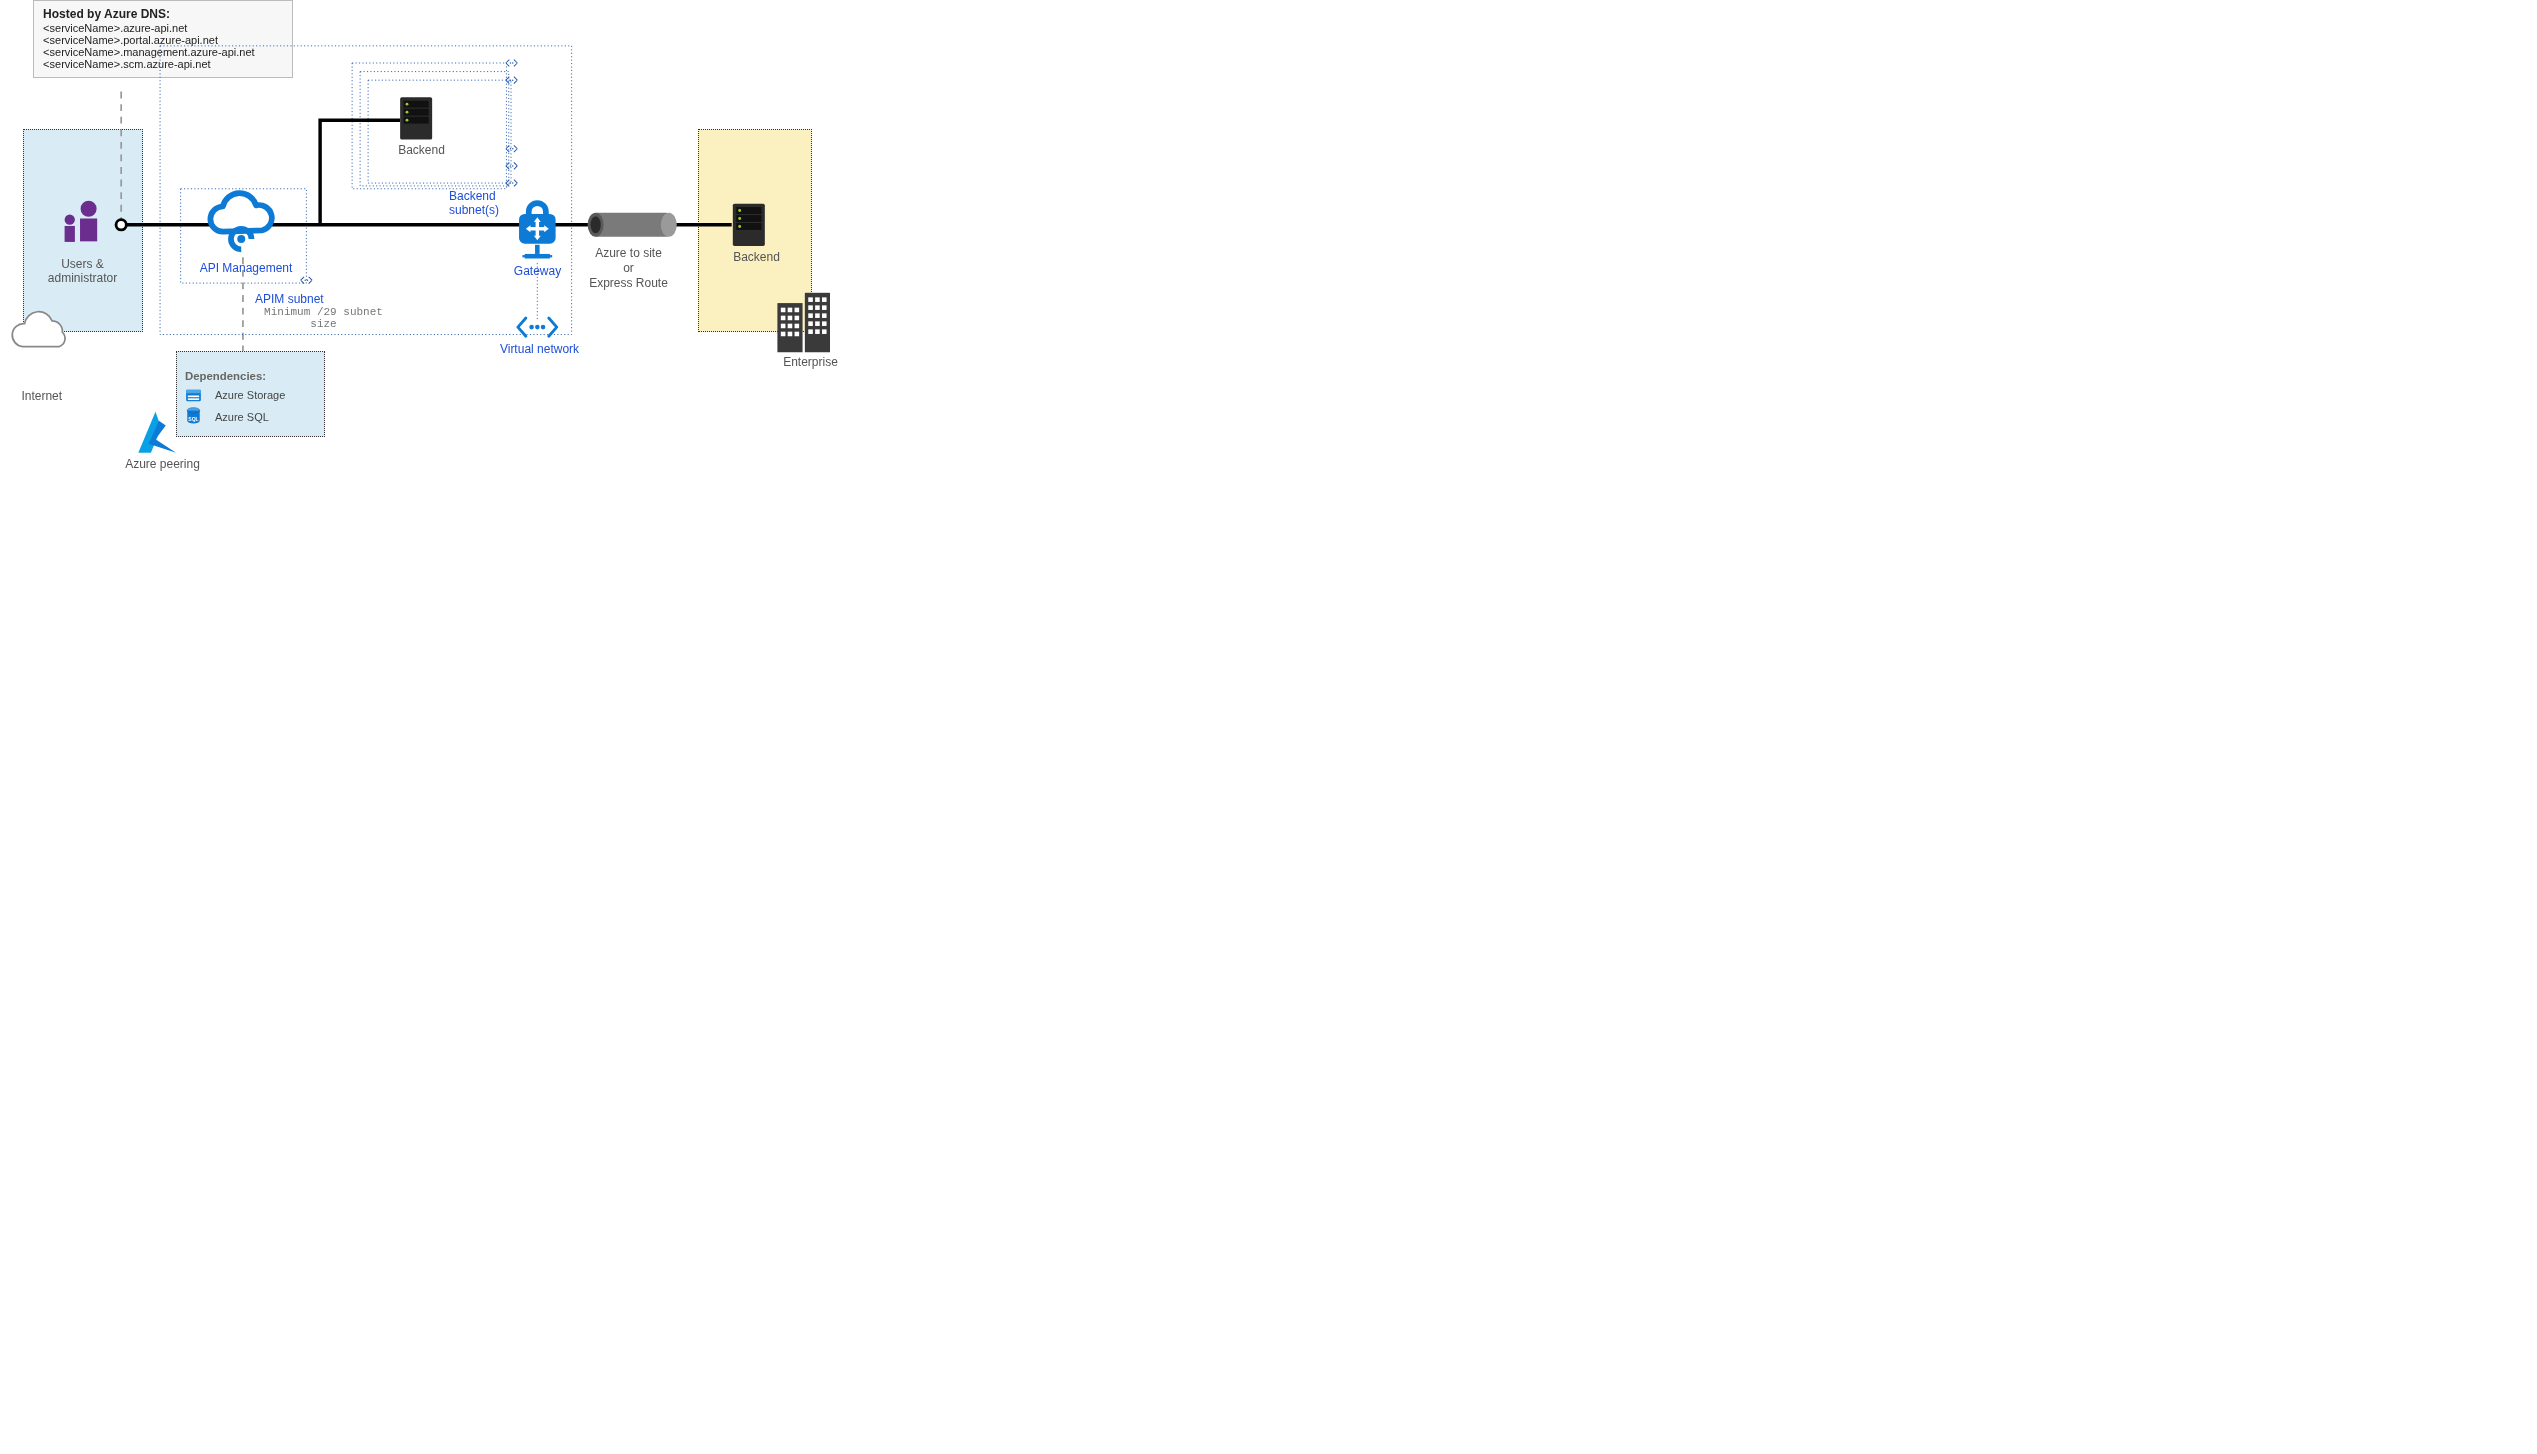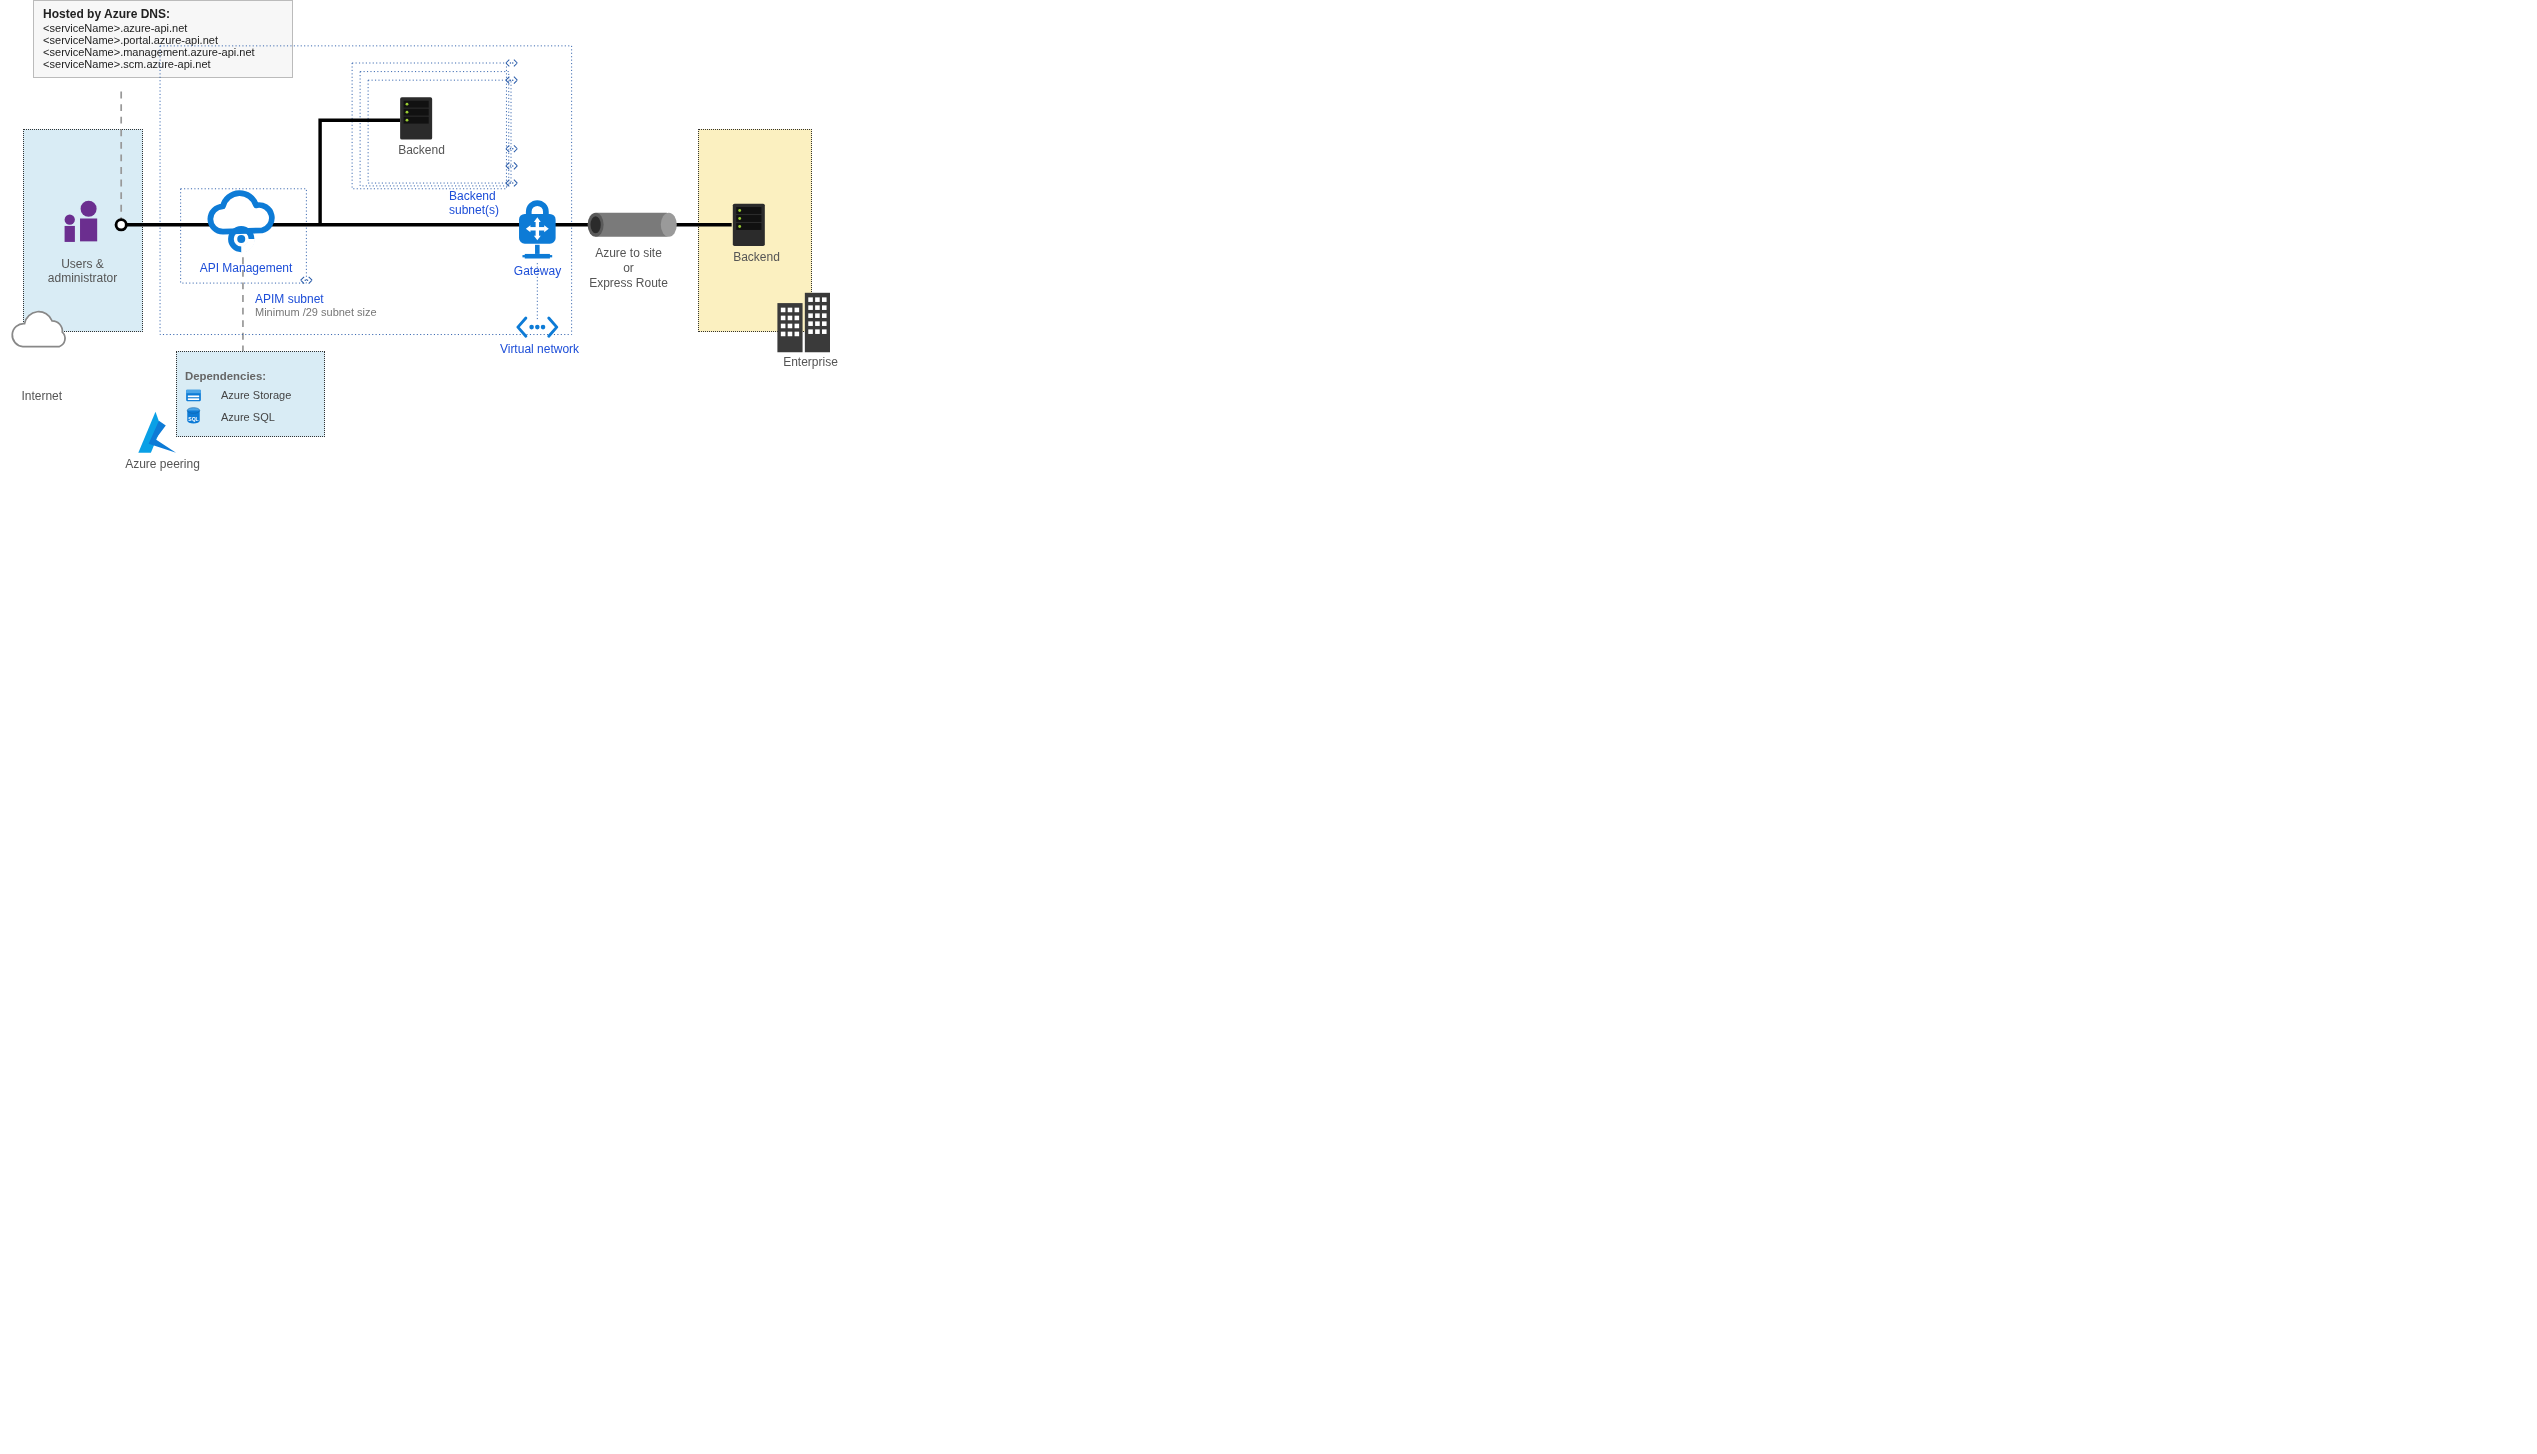--- a/index.html
+++ b/index.html
@@ -40,21 +40,21 @@
   .box-deps {
     position: absolute;
     left: 176px; top: 351px;
     width: 149px; height: 86px;
     background: #d9ecf5;
     border: 1.1px dotted #333;
     padding: 18px 8px;
     color: #555;
   }
   .box-deps .title { font-weight:700; font-size:11.4px; color:#666; margin-bottom:4.6px;}
-  .dep-row { display:flex; align-items:center; gap:19px; font-size:11px; color:#444; margin:3.4px 0;}
+  .dep-row { display:flex; align-items:center; gap:13px; font-size:11px; color:#444; margin:3.4px 0;}
   .label { position:absolute; font-size:12px; color:#555; text-align:center; }
   .label-blue { color:#1d4ed8; }
   .label-small { font-size:11px; color:#777; }
   svg.stage { position:absolute; left:0; top:0; width:846px; height:485px; pointer-events:none; }
   .solid-black { stroke:#000; stroke-width:6; fill:none; }
   .dash-gray { stroke:#999; stroke-width:3; stroke-dasharray:12 10; fill:none; }
   .dot-blue { stroke:#2a5caa; stroke-width:1.6; stroke-dasharray:2 4; fill:none; }
   .peer-glyph { stroke:#2a5caa; stroke-width:1.8; fill:none; }
 </style>
 </head>
@@ -252,21 +252,21 @@
   <g transform="translate(242,720)">
     <polygon points="30,0 0,72 22,72 40,28" fill="#0aa0e6"></polygon>
     <polygon points="36,16 18,56 66,72 30,48 48,24" fill="#0d7bd6"></polygon>
   </g>
 </svg>
 
 <div class="label" style="left:34px; top:257px; width:97px;">Users &amp; administrator</div>
 <div class="label" style="left:10.3px; top:355px; width:63px;margin-top:34px;">Internet</div>
 <div class="label label-blue" style="left:189px; top:261px; width:114px;">API Management</div>
 <div class="label label-blue" style="left:255px; top:292px; width:97px; text-align:left;">APIM subnet</div>
-<div class="label label-small" style="left:255px; top:306px; width:137px; text-align:left;">Minimum /29 subnet size</div>
+<div class="label label-small" style="left:255px; top:306px; width:137px; text-align:center;font-family:Liberation Mono, monospace;">Minimum /29 subnet size</div>
 <div class="label" style="left:393px; top:143px; width:57px;">Backend</div>
 <div class="label label-blue" style="left:449px; top:189px; width:69px; text-align:left;">Backend subnet(s)</div>
 <div class="label label-blue" style="left:503px; top:264px; width:69px;">Gateway</div>
 <div class="label label-blue" style="left:491px; top:342px; width:97px;">Virtual network</div>
 <div class="label" style="left:583px; top:246px; width:91px;">Azure to site</div>
 <div class="label" style="left:583px; top:261px; width:91px;">or</div>
 <div class="label" style="left:583px; top:276px; width:91px;">Express Route</div>
 <div class="label" style="left:725px; top:250px; width:63px;">Backend</div>
 <div class="label" style="left:776px; top:355px; width:69px;">Enterprise</div>
 <div class="label" style="left:114px; top:457px; width:97px;">Azure peering</div>

